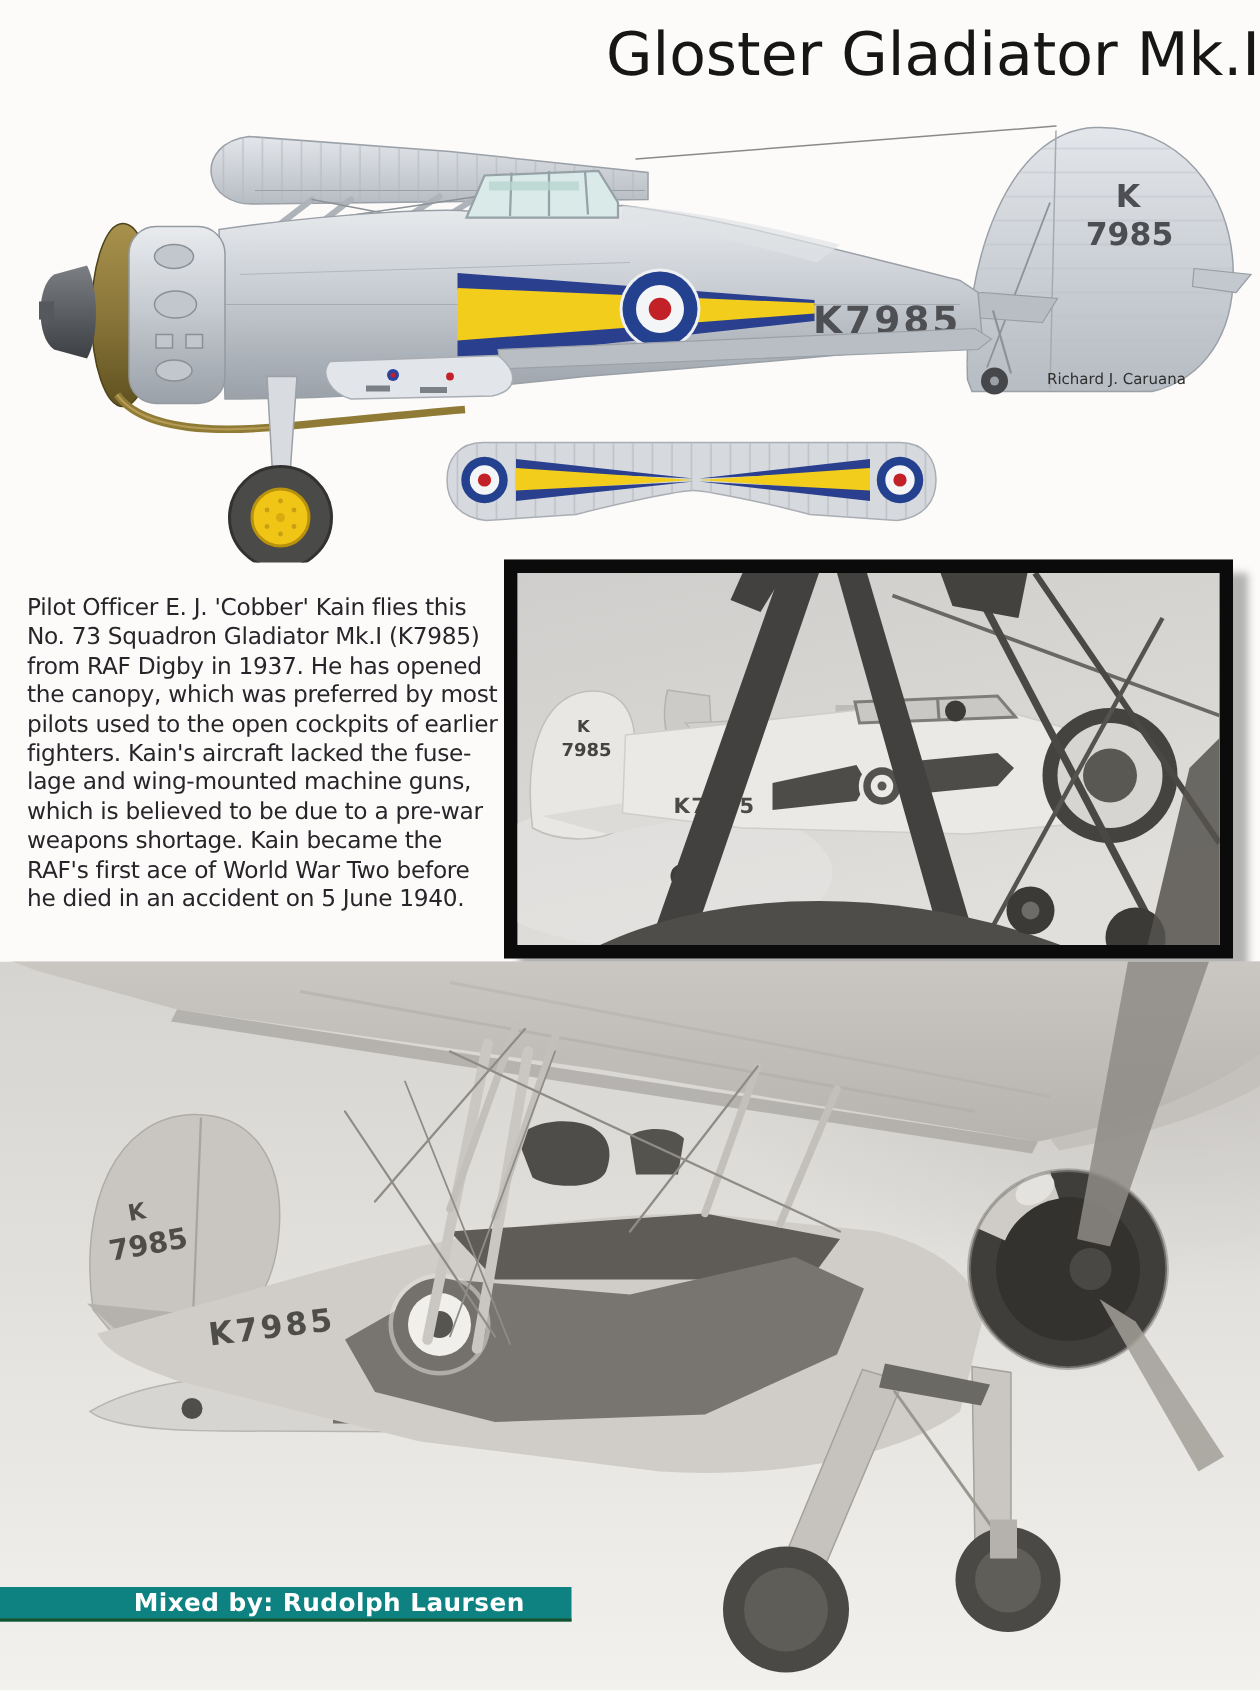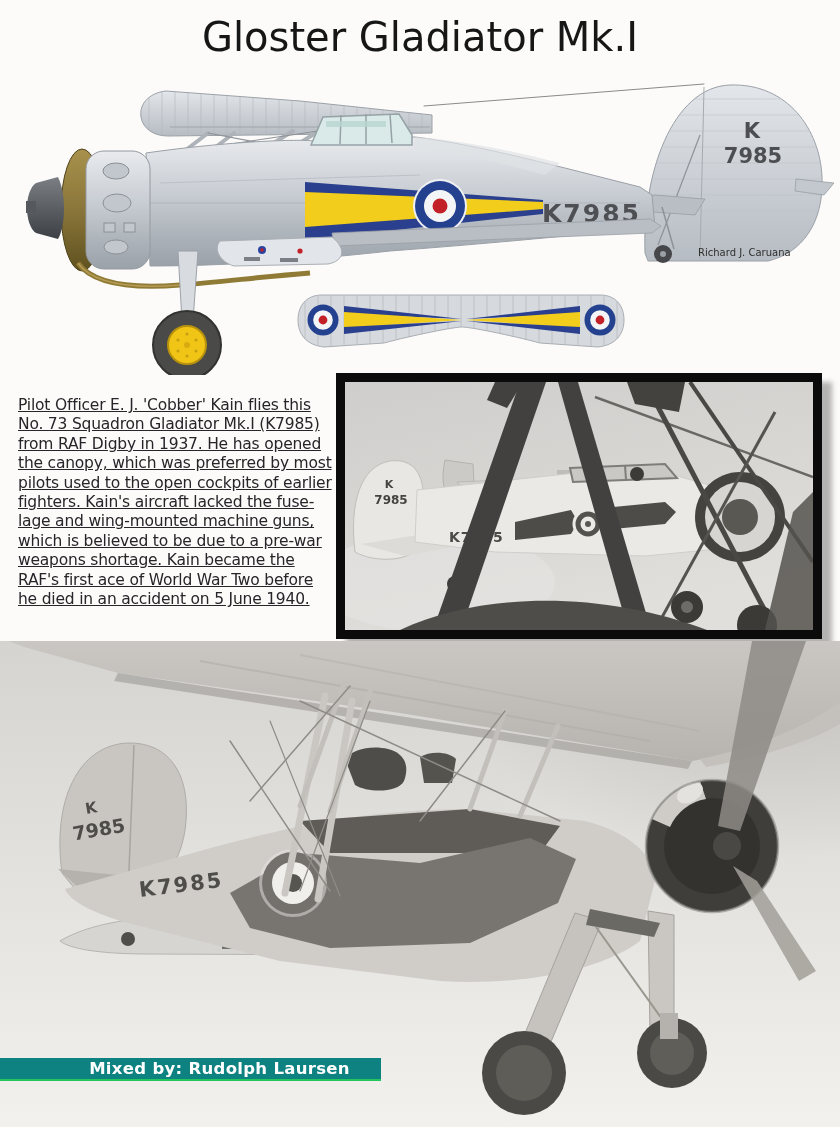--- a/index.html
+++ b/index.html
@@ -1,31 +1,31 @@
 <!DOCTYPE html>
 <html><head>
 <meta charset="utf-8">
 <style>
   html,body{margin:0;padding:0;background:#ffffff;}
   .page{position:relative;width:840px;height:1127px;background:#fcfbf9;overflow:hidden;
         font-family:"DejaVu Sans","Liberation Sans",sans-serif;}
-  .title{position:absolute;top:14px;left:0;width:100%;text-align:center;
+  .title{position:absolute;top:14px;left:0;width:100%;text-align:right;
          font-size:40px;color:#161616;letter-spacing:0px;}
   .artwrap{position:absolute;left:0;top:75px;width:840px;height:300px;}
   .caption{position:absolute;left:18px;top:396px;width:345px;color:#26262a;
-           font-size:15.5px;line-height:19.4px;letter-spacing:-0.2px;white-space:pre-line;text-decoration:underline;}
+           font-size:15.5px;line-height:19.4px;letter-spacing:-0.2px;white-space:pre-line;}
   .caption-source{position:absolute;left:18px;top:613px;width:330px;color:#3a3a3e;
            font-size:13px;font-style:italic;}
   .inset{position:absolute;left:336px;top:373px;width:468px;height:248px;
          border:9px solid #0b0b0b;background:#d4d3d1;
          box-shadow:10px 9px 5px rgba(90,90,88,0.45);}
   .inset svg{display:block;}
   .bigphoto{position:absolute;left:0;top:641px;width:840px;height:486px;}
   .creditbar{position:absolute;left:0;top:1058px;width:381px;height:23px;
-             background:#0e8181;border-bottom:2px solid #22c55e;
+             background:#0e8181;border-bottom:2px solid #14532d;
              display:flex;align-items:center;justify-content:center;padding-left:58px;
              box-sizing:border-box;}
   .creditbar span{color:#ffffff;font-weight:bold;font-size:16.5px;letter-spacing:0.3px;
                   white-space:nowrap;}
   svg text{font-family:"DejaVu Sans","Liberation Sans",sans-serif;}
 </style>
 </head>
 <body>
 
 <div class="page">

